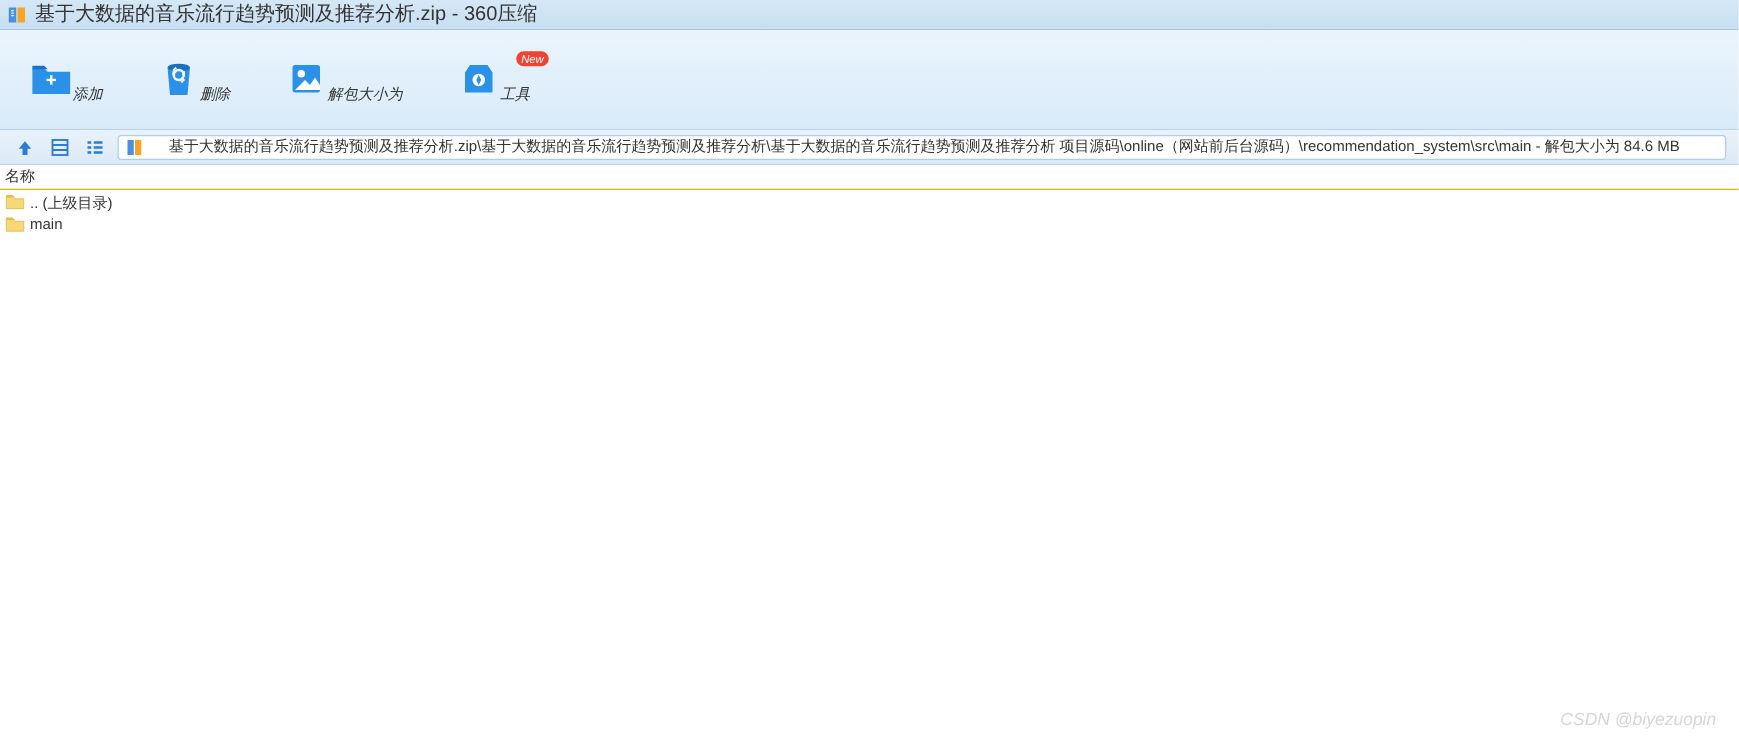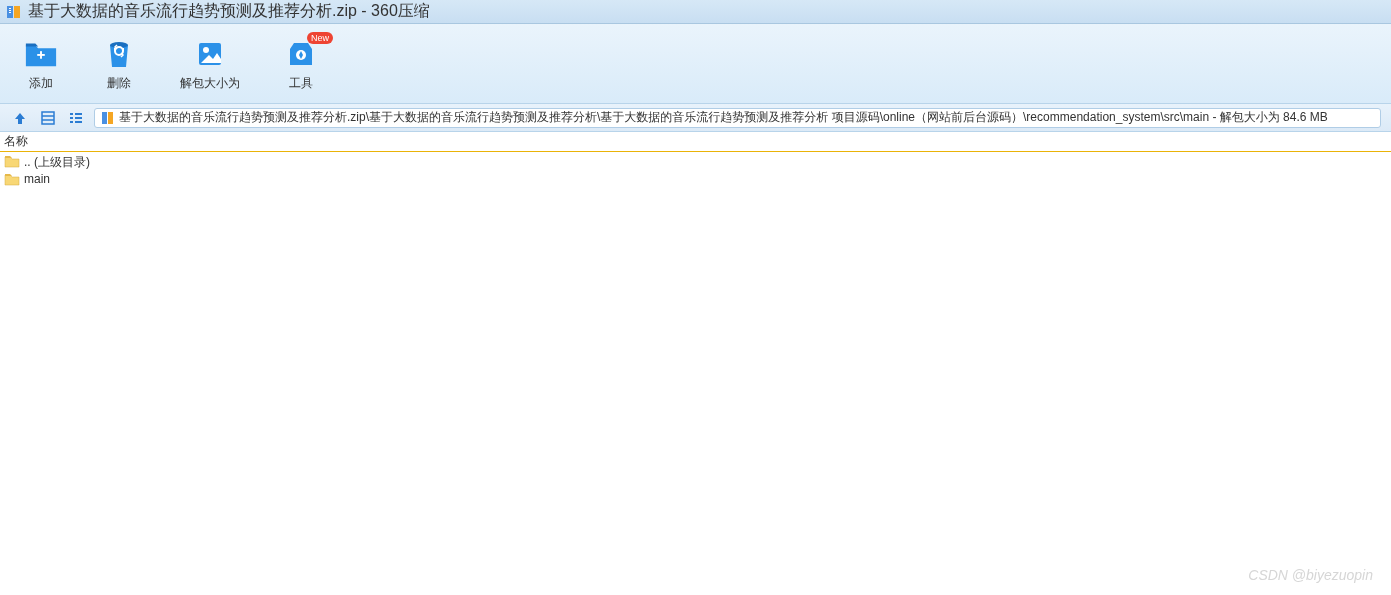--- a/index.html
+++ b/index.html
@@ -3,28 +3,28 @@
 <meta charset="utf-8">
 <style>
 * { margin: 0; padding: 0; box-sizing: border-box; font-family: "Microsoft YaHei", "Segoe UI", Arial, sans-serif; }
 body { width: 1391px; height: 595px; background: #ffffff; overflow: hidden; position: relative; }
 
 .titlebar { height: 24px; background: linear-gradient(to bottom, #d6e8f6, #c8def2); display: flex; align-items: center; padding: 0 6px; font-size: 16px; color: #333; border-bottom: 1px solid #a9c7e0; }
 .titlebar .app-icon { width: 16px; height: 16px; margin-right: 6px; display: inline-flex; align-items: center; justify-content: center; }
 .titlebar .title-text { flex: 1; }
 
 .toolbar { height: 80px; background: linear-gradient(to bottom, #eaf4fc, #d9ebf9); display: flex; align-items: center; padding: 6px 14px 2px 14px; gap: 24px; border-bottom: 1px solid #b8d4ea; }
-.tool-btn { display: flex; flex-direction: column; align-items: center; cursor: pointer; padding: 4px 10px; border-radius: 4px; position: relative; }
+.tool-btn { display: flex; flex-direction: row; align-items: flex-end; cursor: pointer; padding: 4px 10px; border-radius: 4px; position: relative; font-style: italic; }
 .tool-icon { width: 34px; height: 30px; display: flex; align-items: center; justify-content: center; margin-bottom: 6px; }
 .tool-label { font-size: 12px; color: #333; white-space: nowrap; }
 .badge-new { position: absolute; top: -3px; right: -5px; background: #e43; color: #fff; font-size: 9px; padding: 0 4px; border-radius: 6px; line-height: 12px; }
 
 .pathbar { height: 28px; background: linear-gradient(to bottom, #e8f2fb, #dceaf7); display: flex; align-items: center; padding: 0 10px; gap: 8px; border-bottom: 1px solid #b8d4ea; }
 .path-icon-btn { width: 20px; height: 20px; display: flex; align-items: center; justify-content: center; cursor: pointer; color: #2b7cd3; }
-.path-input-wrap { flex: 1; height: 20px; background: #fff; border: 1px solid #b0cde6; border-radius: 3px; display: flex; align-items: center; padding: 0 6px; font-size: 12px; color: #333; overflow: hidden; white-space: nowrap; }
+.path-input-wrap { flex: 1; height: 20px; background: #fff; border: 1px solid #b0cde6; border-radius: 3px; display: flex; align-items: center; padding: 0 6px; font-size: 12px; color: #333; overflow: hidden; white-space: nowrap; gap: 16px; }
 .path-input-wrap .zip-icon { width: 14px; height: 14px; margin-right: 4px; flex-shrink: 0; }
 
 .column-header { height: 20px; background: #fff; border-bottom: 1px solid #eab308; display: flex; align-items: center; padding-left: 4px; font-size: 12px; color: #333; }
 
 .file-list { background: #fff; padding: 2px 4px; }
 .file-row { display: flex; height: 18px; font-size: 12px; color: #333; cursor: default; }
 .folder-icon { width: 16px; height: 14px; margin-right: 4px; flex-shrink: 0; }
 
 .watermark { position: absolute; bottom: 12px; right: 18px; font-size: 14px; color: #d6d6d6; font-style: italic; }
 

